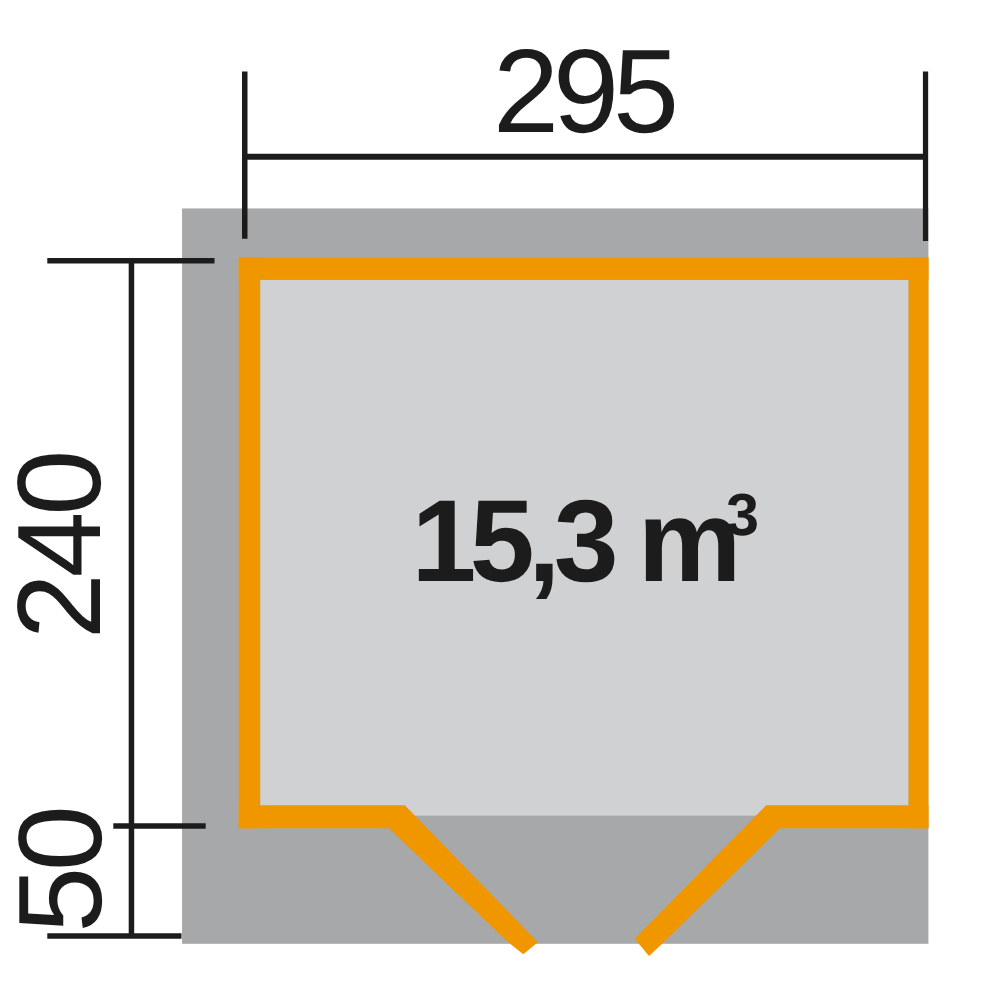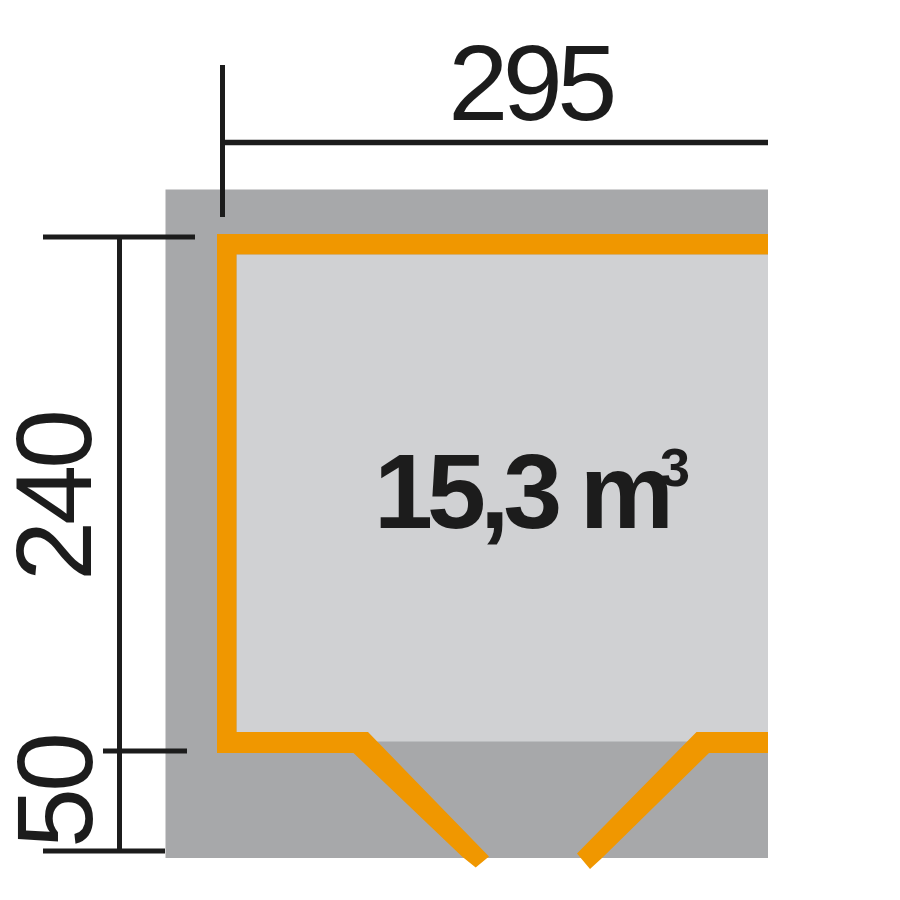--- a/index.html
+++ b/index.html
@@ -1,16 +1,16 @@
 <!DOCTYPE html>
 <html><head>
 <meta charset="utf-8">
 <style>
   html,body{margin:0;padding:0;background:#ffffff;}
-  .page{position:relative;width:768px;height:900px;background:#ffffff;overflow:hidden;
+  .page{position:relative;width:844px;height:900px;background:#ffffff;overflow:hidden;
         font-family:"Liberation Sans", sans-serif;}
   svg{position:absolute;left:0;top:0;}
   text{font-family:"Liberation Sans", sans-serif;fill:#1c1c1c;}
 </style>
 </head>
 <body>
 <div class="page">
 <svg width="900" height="900" viewBox="0 0 900 900">
 
   <rect x="165.5" y="189.5" width="734.5" height="668.5" fill="#a7a8aa"></rect>

